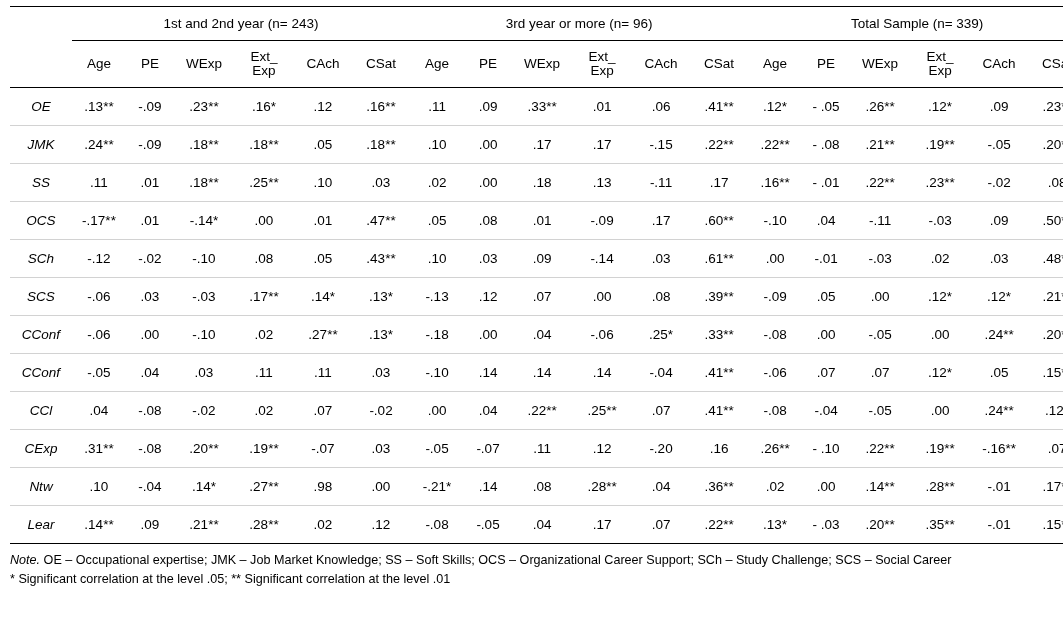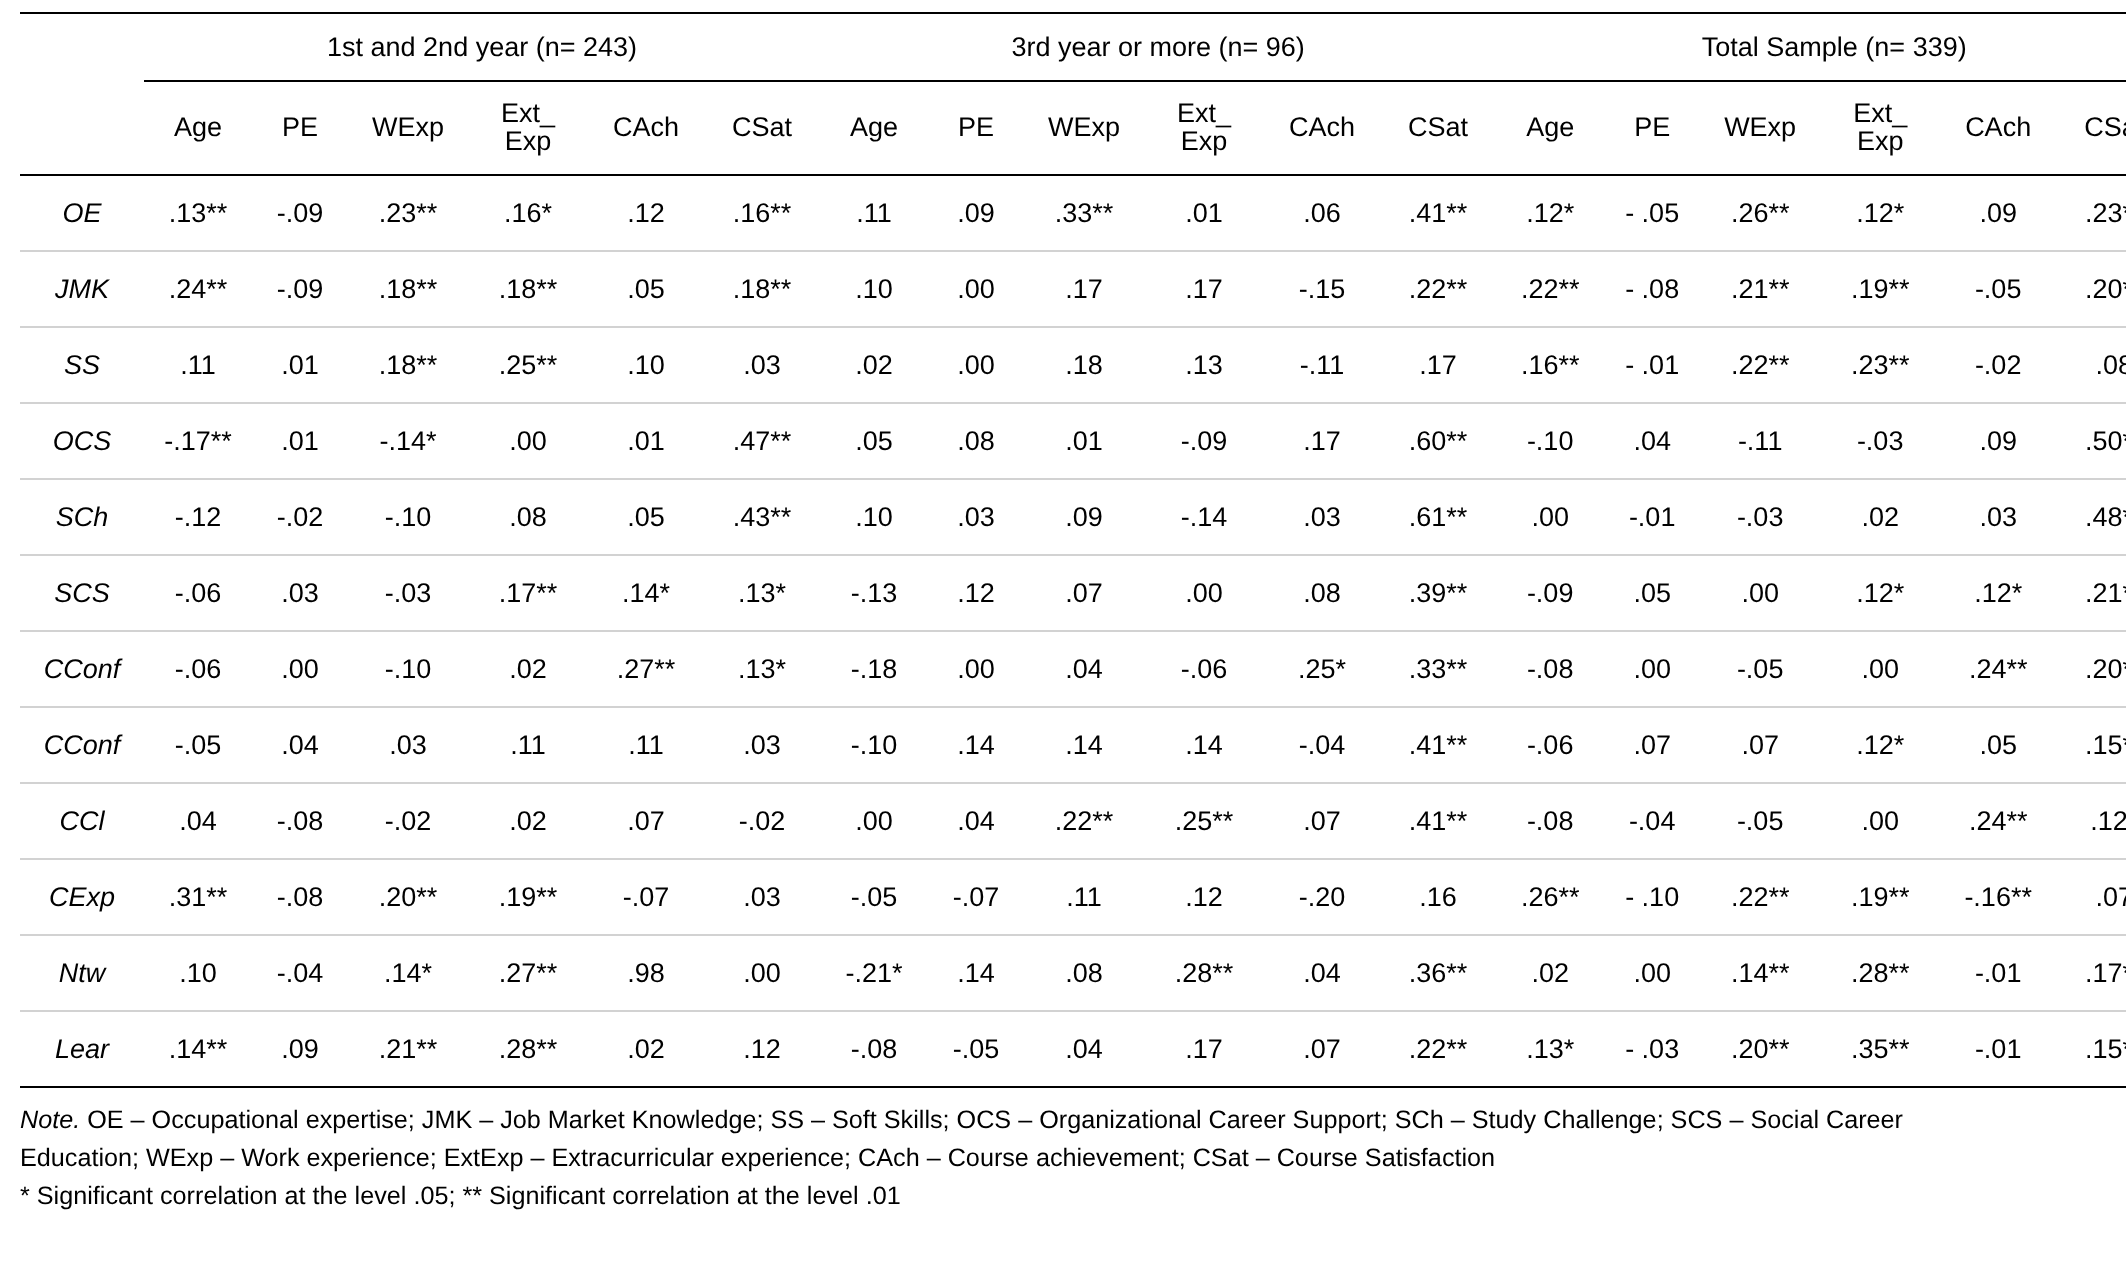--- a/index.html
+++ b/index.html
@@ -395,17 +395,16 @@
         <td>.20**</td>
         <td>.35**</td>
         <td>-.01</td>
         <td>.15**</td>
       </tr>
     </tbody>
   </table>
 
   <div class="notes">
     <div class="note-line"><i>Note.</i><span> OE – Occupational expertise; JMK – Job Market Knowledge; SS – Soft Skills; OCS – Organizational Career Support; SCh – Study Challenge; SCS – Social Career</span></div>
-    <div class="note-line">Education; WExp – Work experience; ExtExp – Extracurricular experience; CAch – Course achievement; CSat – Course Satisfaction</div>
     <div class="note-line">* Significant correlation at the level .05; ** Significant correlation at the level .01</div>
   </div>
 
 </div>
 
 </body></html>

